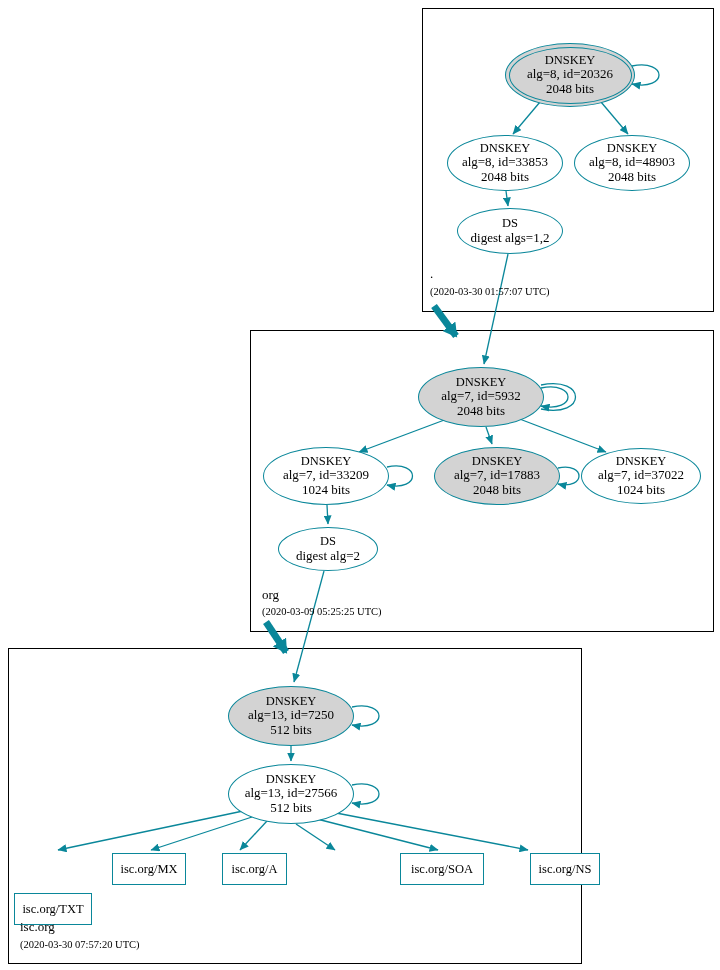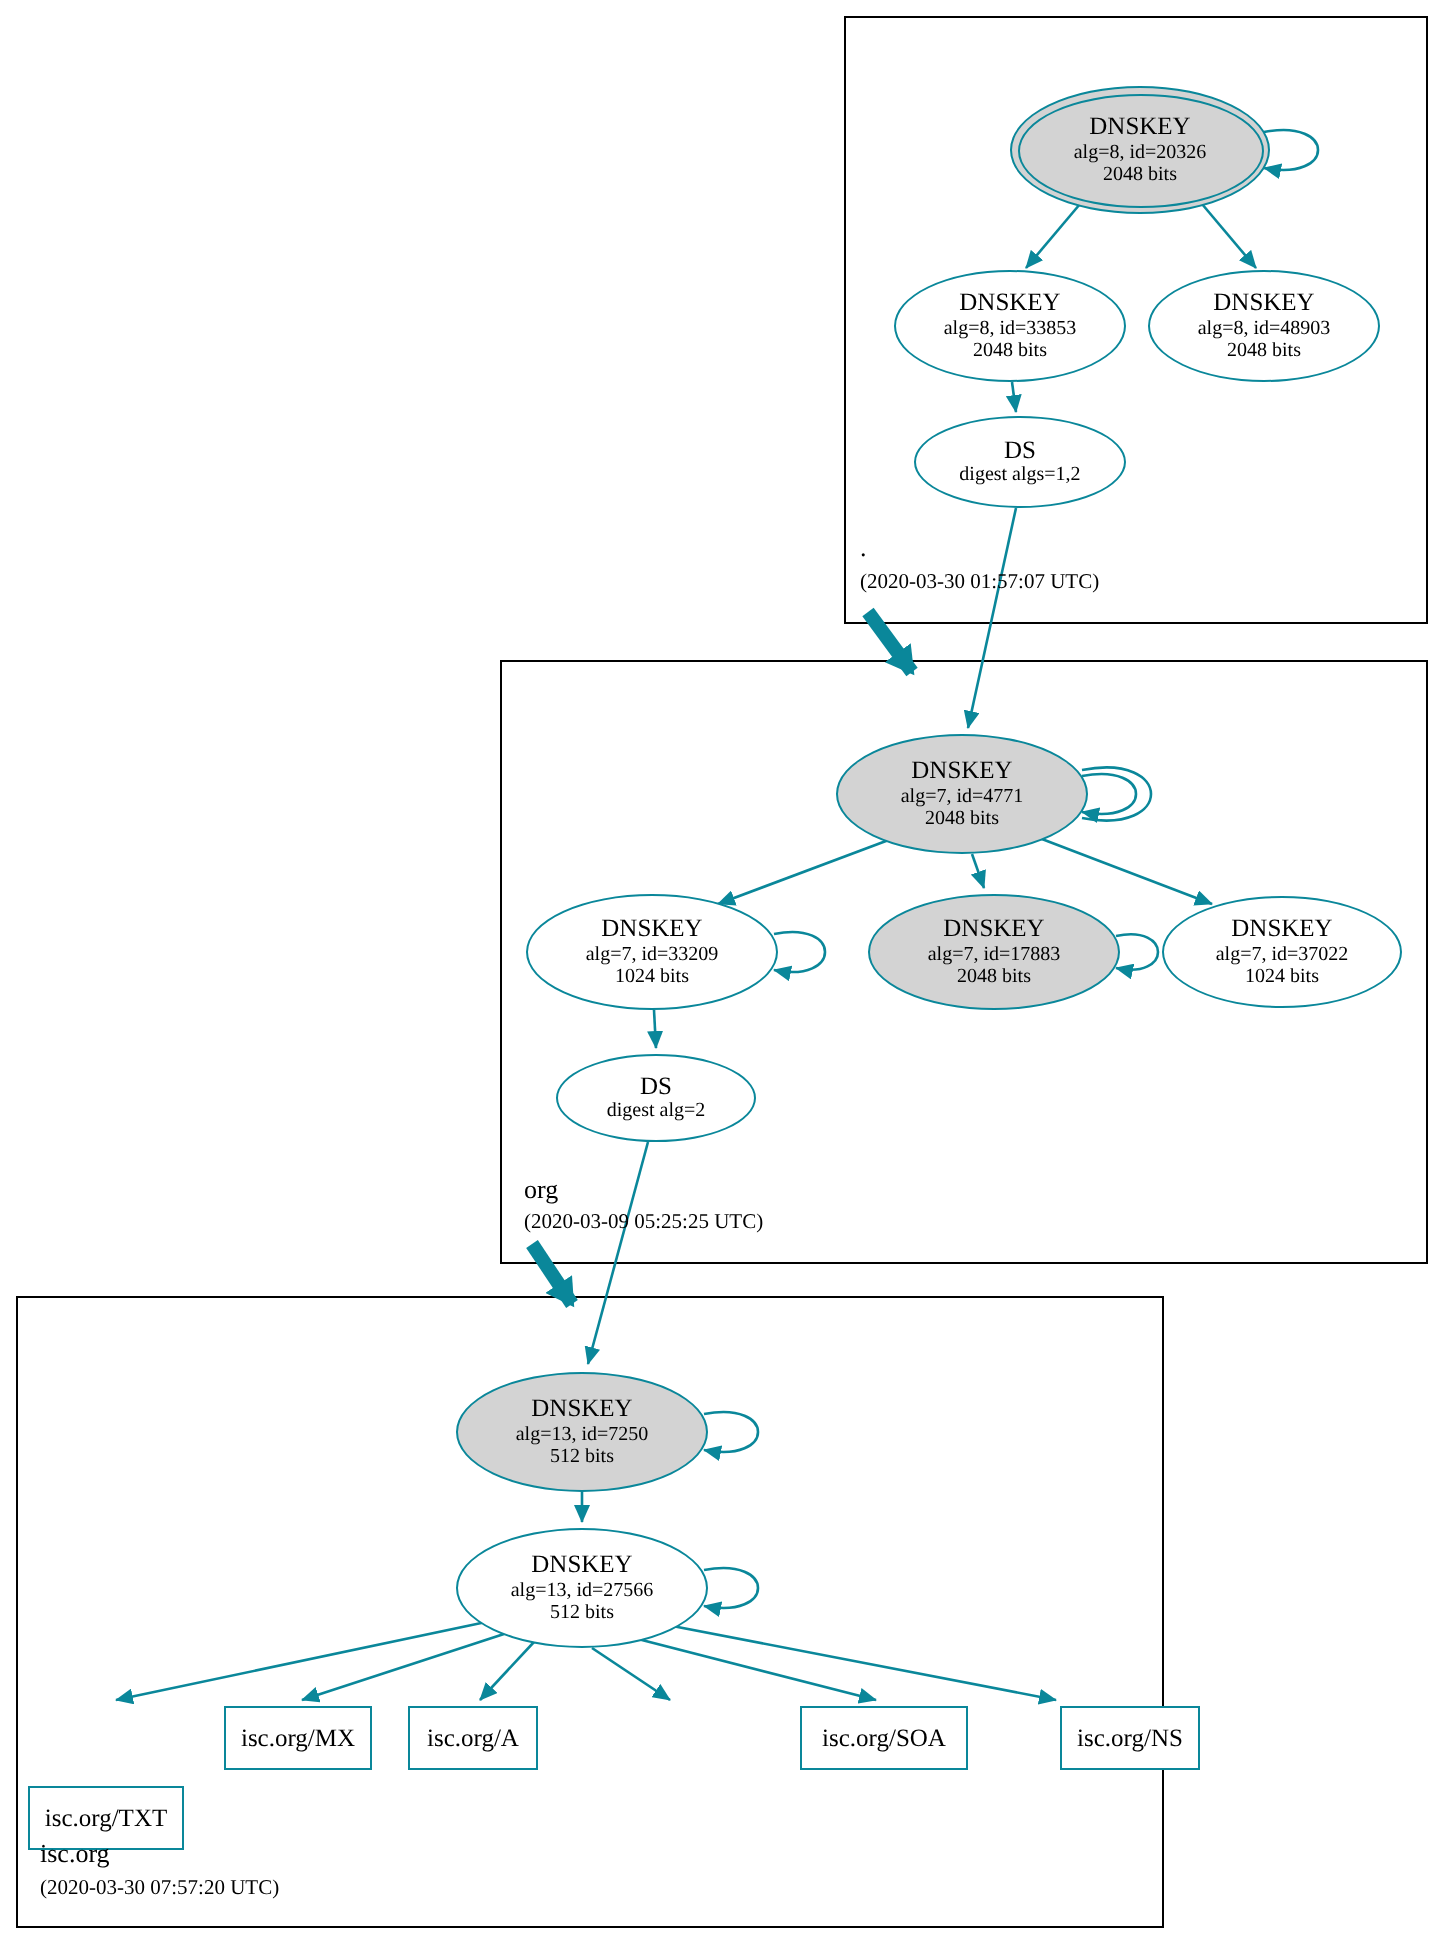--- a/index.html
+++ b/index.html
@@ -20,21 +20,21 @@
   }
   .ellipse{border:1.4px solid var(--teal);border-radius:50%;background:#fff;}
   .gray{background:var(--gray-fill);}
   .inner-ring{
     position:absolute;inset:2.5px;border:1.4px solid var(--teal);border-radius:50%;
     display:flex;flex-direction:column;align-items:center;justify-content:center;
   }
   .rrset{border:1.4px solid var(--teal);background:#fff;font-size:12.5px;
     display:flex;align-items:center;justify-content:center;z-index:3;}
   .t{font-size:12.5px;display:block;}
-  .d{font-size:10px;display:block;}
+  .d{font-size:13px;display:block;}
   .zlabel{position:absolute;font-size:13px;z-index:3;}
   .zts{position:absolute;font-size:10.5px;z-index:3;}
 </style>
 </head>
 <body>
 
 <div id="canvas">
 
   <div class="zone-box" style="left:422px;top:8px;width:290px;height:302px;"></div>
   <div class="zone-box" style="left:250px;top:330px;width:462px;height:300px;"></div>
@@ -102,21 +102,21 @@
   <div class="node ellipse" style="left:457px;top:208px;width:106px;height:46px;">
     <span class="t">DS</span>
     <span class="d">digest algs=1,2</span>
   </div>
 
   <div class="zlabel" style="left:430px;top:266px;">.</div>
   <div class="zts" style="left:430px;top:286px;">(2020-03-30 01:57:07 UTC)</div>
 
   <div class="node ellipse gray" style="left:418px;top:367px;width:126px;height:60px;">
     <span class="t">DNSKEY</span>
-    <span class="d">alg=7, id=4771</span>
+    <span class="d">alg=7, id=5932</span>
     <span class="d">2048 bits</span>
   </div>
 
   <div class="node ellipse" style="left:263px;top:447px;width:126px;height:58px;">
     <span class="t">DNSKEY</span>
     <span class="d">alg=7, id=33209</span>
     <span class="d">1024 bits</span>
   </div>
 
   <div class="node ellipse gray" style="left:434px;top:447px;width:126px;height:58px;">
@@ -146,20 +146,20 @@
   </div>
 
   <div class="node ellipse" style="left:228px;top:764px;width:126px;height:60px;">
     <span class="t">DNSKEY</span>
     <span class="d">alg=13, id=27566</span>
     <span class="d">512 bits</span>
   </div>
 
   <div class="rrset" style="position:absolute;left:14px;top:893px;width:76px;height:30px;">isc.org/TXT</div>
   <div class="rrset" style="position:absolute;left:112px;top:853px;width:72px;height:30px;">isc.org/MX</div>
-  <div class="rrset" style="position:absolute;left:204px;top:853px;width:63px;height:30px;">isc.org/A</div>
+  <div class="rrset" style="position:absolute;left:222px;top:853px;width:63px;height:30px;">isc.org/A</div>
   <div class="rrset" style="position:absolute;left:400px;top:853px;width:82px;height:30px;">isc.org/SOA</div>
   <div class="rrset" style="position:absolute;left:500px;top:853px;width:68px;height:30px;margin-left:30px;">isc.org/NS</div>
 
   <div class="zlabel" style="left:20px;top:919px;">isc.org</div>
   <div class="zts" style="left:20px;top:939px;">(2020-03-30 07:57:20 UTC)</div>
 
 </div>
 
 </body></html>

